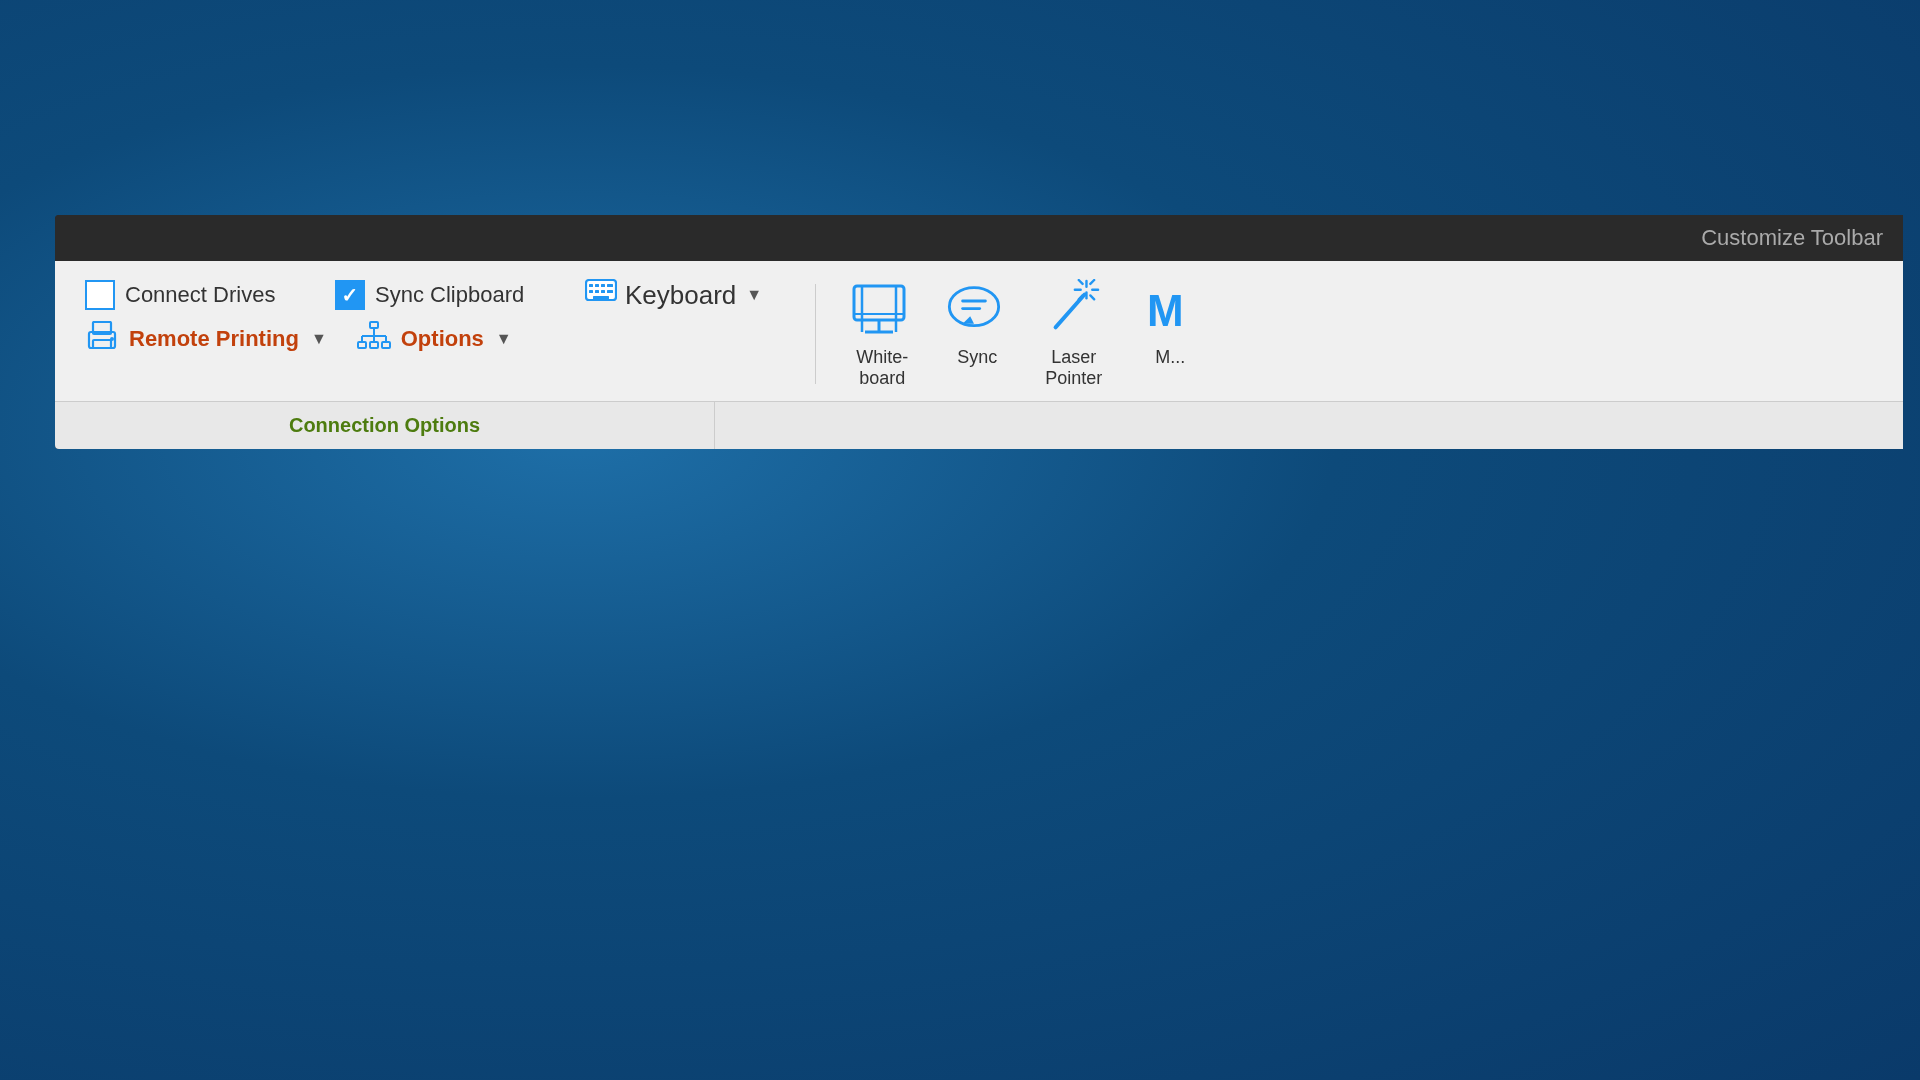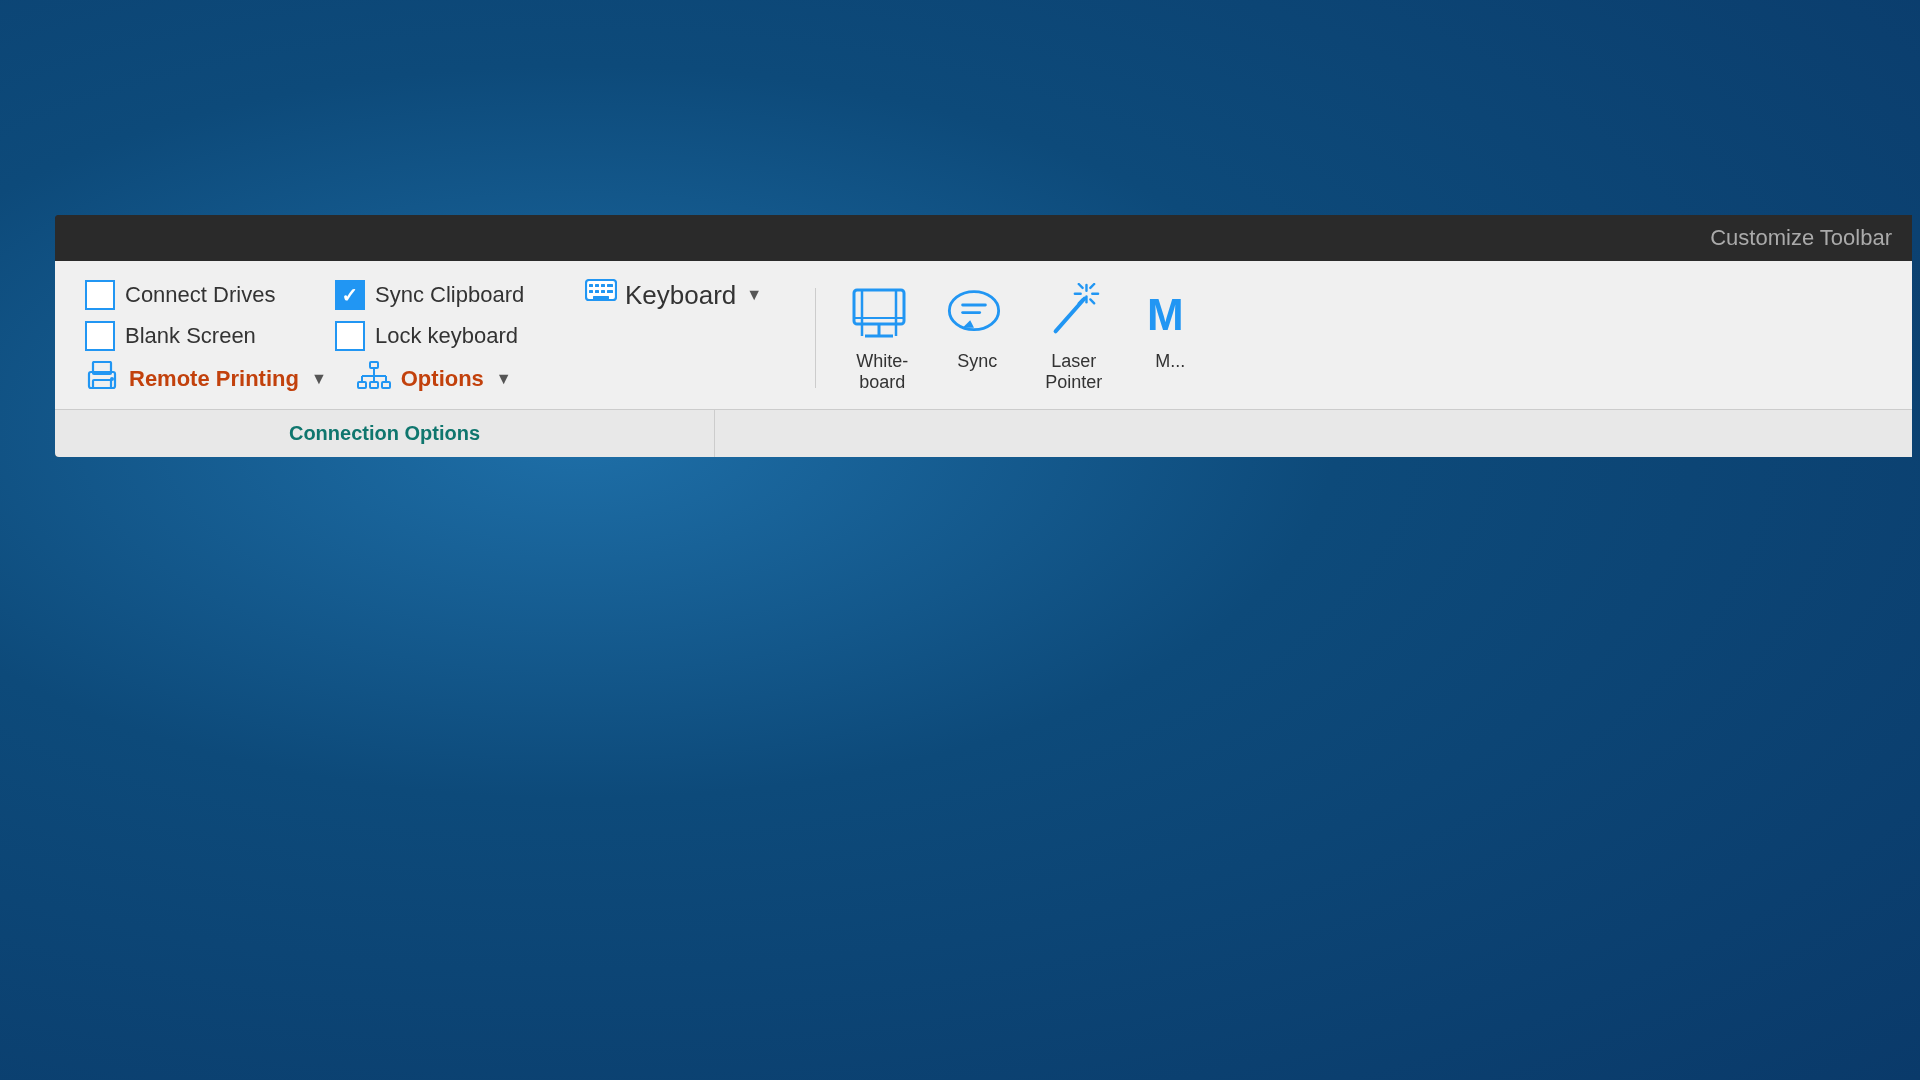--- a/index.html
+++ b/index.html
@@ -11,39 +11,39 @@
       background: radial-gradient(ellipse at 30% 40%, #1e6fa8 0%, #0d4a7a 40%, #0a3a6a 100%);
       font-family: 'Segoe UI', Arial, sans-serif;
       overflow: hidden;
       position: relative;
     }
 
     .toolbar-container {
       position: absolute;
       top: 215px;
       left: 55px;
-      right: 8px;
+      right: 17px;
       background: #2a2a2a;
       border-radius: 4px 0 0 4px;
     }
 
     .customize-bar {
       background: #2a2a2a;
       padding: 10px 20px;
       text-align: right;
       color: #aaa;
       font-size: 22px;
       border-radius: 4px 0 0 0;
     }
 
     .toolbar-main {
       background: #f0f0f0;
       padding: 18px 30px 12px 30px;
       display: flex;
-      align-items: center;
+      align-items: flex-start;
       gap: 8px;
     }
 
     .connection-options-area {
       display: flex;
       flex-direction: column;
       gap: 10px;
       margin-right: 20px;
     }
 
@@ -177,21 +177,21 @@
       background: #e8e8e8;
       display: flex;
       border-top: 1px solid #ccc;
       border-radius: 0 0 0 4px;
     }
 
     .footer-section {
       padding: 12px 20px;
       font-size: 20px;
       font-weight: 700;
-      color: #0f766e;
+      color: #4d7c0f;
       text-align: center;
     }
 
     .footer-connection {
       flex: 0 0 660px;
       border-right: 1px solid #ccc;
     }
 
     .footer-tools {
       flex: 1;
@@ -237,32 +237,20 @@
               <rect x="16" y="11" width="4" height="3" rx="0.5" fill="#2196f3"></rect>
               <rect x="22" y="11" width="6" height="3" rx="0.5" fill="#2196f3"></rect>
               <rect x="8" y="17" width="16" height="3" rx="0.5" fill="#2196f3"></rect>
             </svg>
           </span>
           <span class="keyboard-label">Keyboard</span>
           <span class="dropdown-arrow">▼</span>
         </div>
       </div>
 
-      <div class="option-row">
-
-        <div class="checkbox-item">
-          <div class="checkbox-box"></div>
-          <span class="checkbox-label">Blank Screen</span>
-        </div>
-
-        <div class="checkbox-item">
-          <div class="checkbox-box"></div>
-          <span class="checkbox-label">Lock keyboard</span>
-        </div>
-      </div>
 
       <div class="option-row">
 
         <div class="dropdown-item">
           <span class="dropdown-icon">
             <svg width="34" height="30" viewBox="0 0 34 30" fill="none" xmlns="http://www.w3.org/2000/svg">
               <rect x="4" y="11" width="26" height="16" rx="2" stroke="#2196f3" stroke-width="2.2" fill="none"></rect>
               <rect x="8" y="1" width="18" height="12" rx="1" stroke="#2196f3" stroke-width="2.2" fill="none"></rect>
               <rect x="8" y="19" width="18" height="8" rx="1" stroke="#2196f3" stroke-width="2.2" fill="none"></rect>
               <circle cx="27" cy="18" r="2" fill="#2196f3"></circle>

